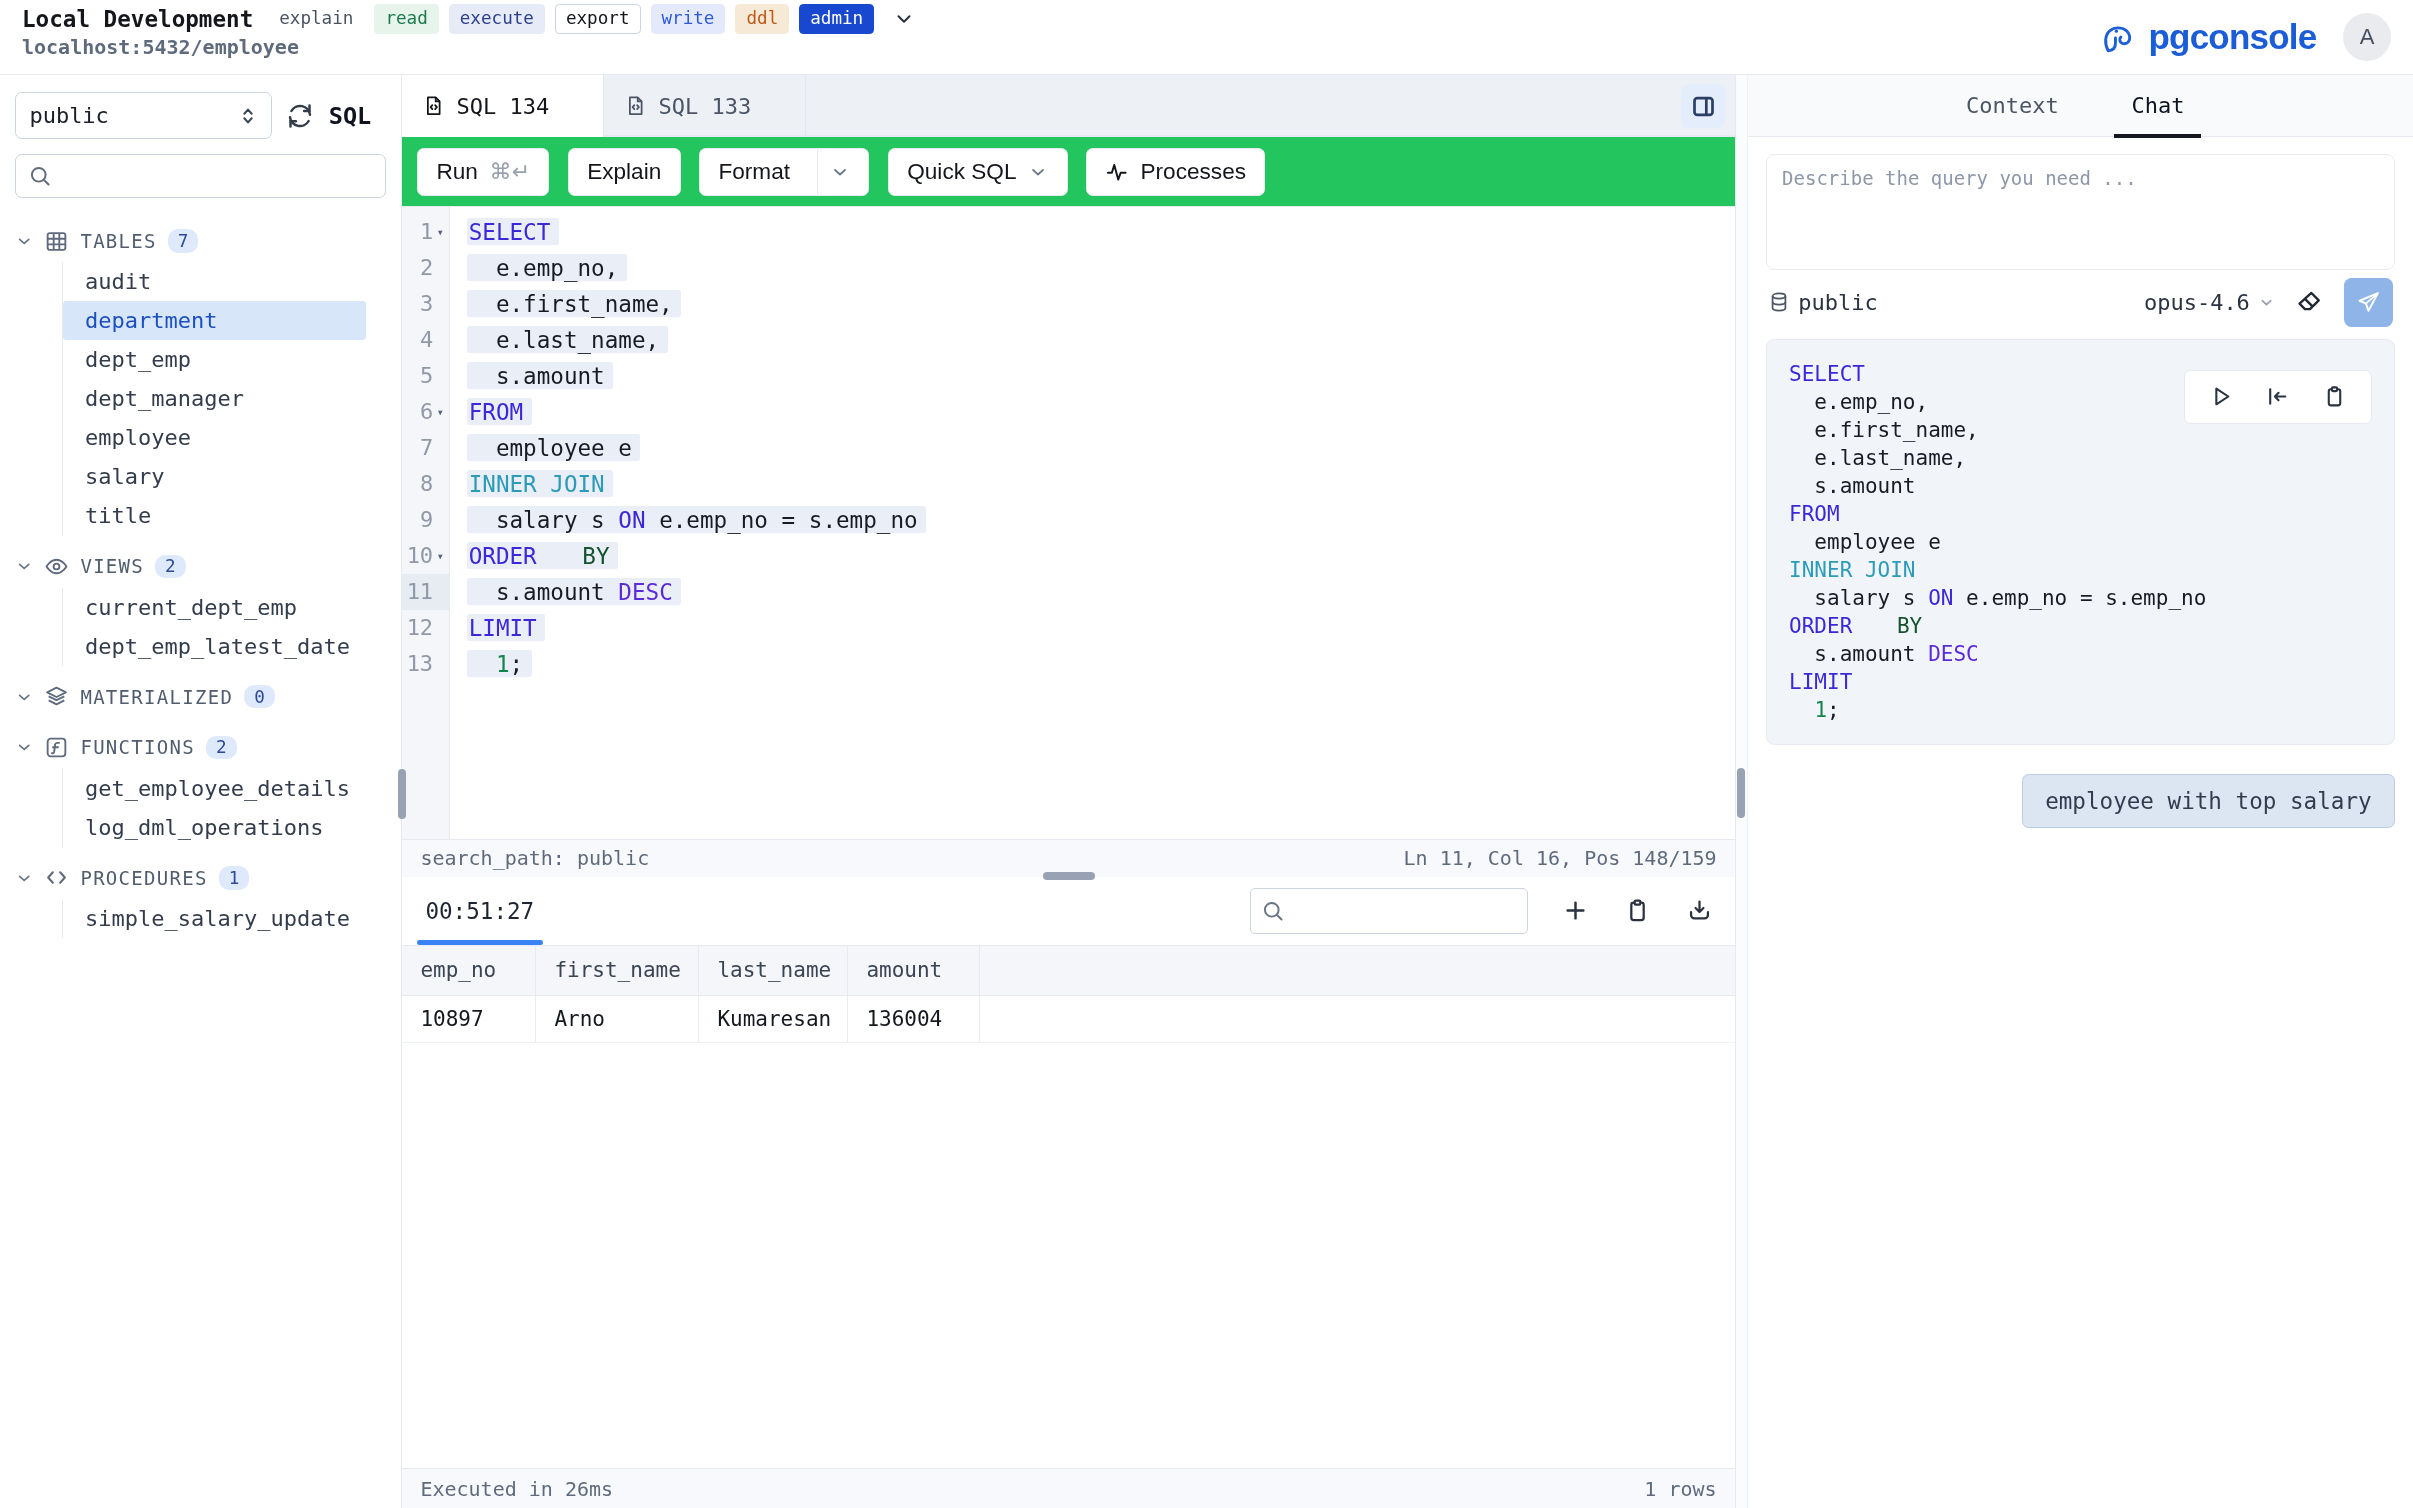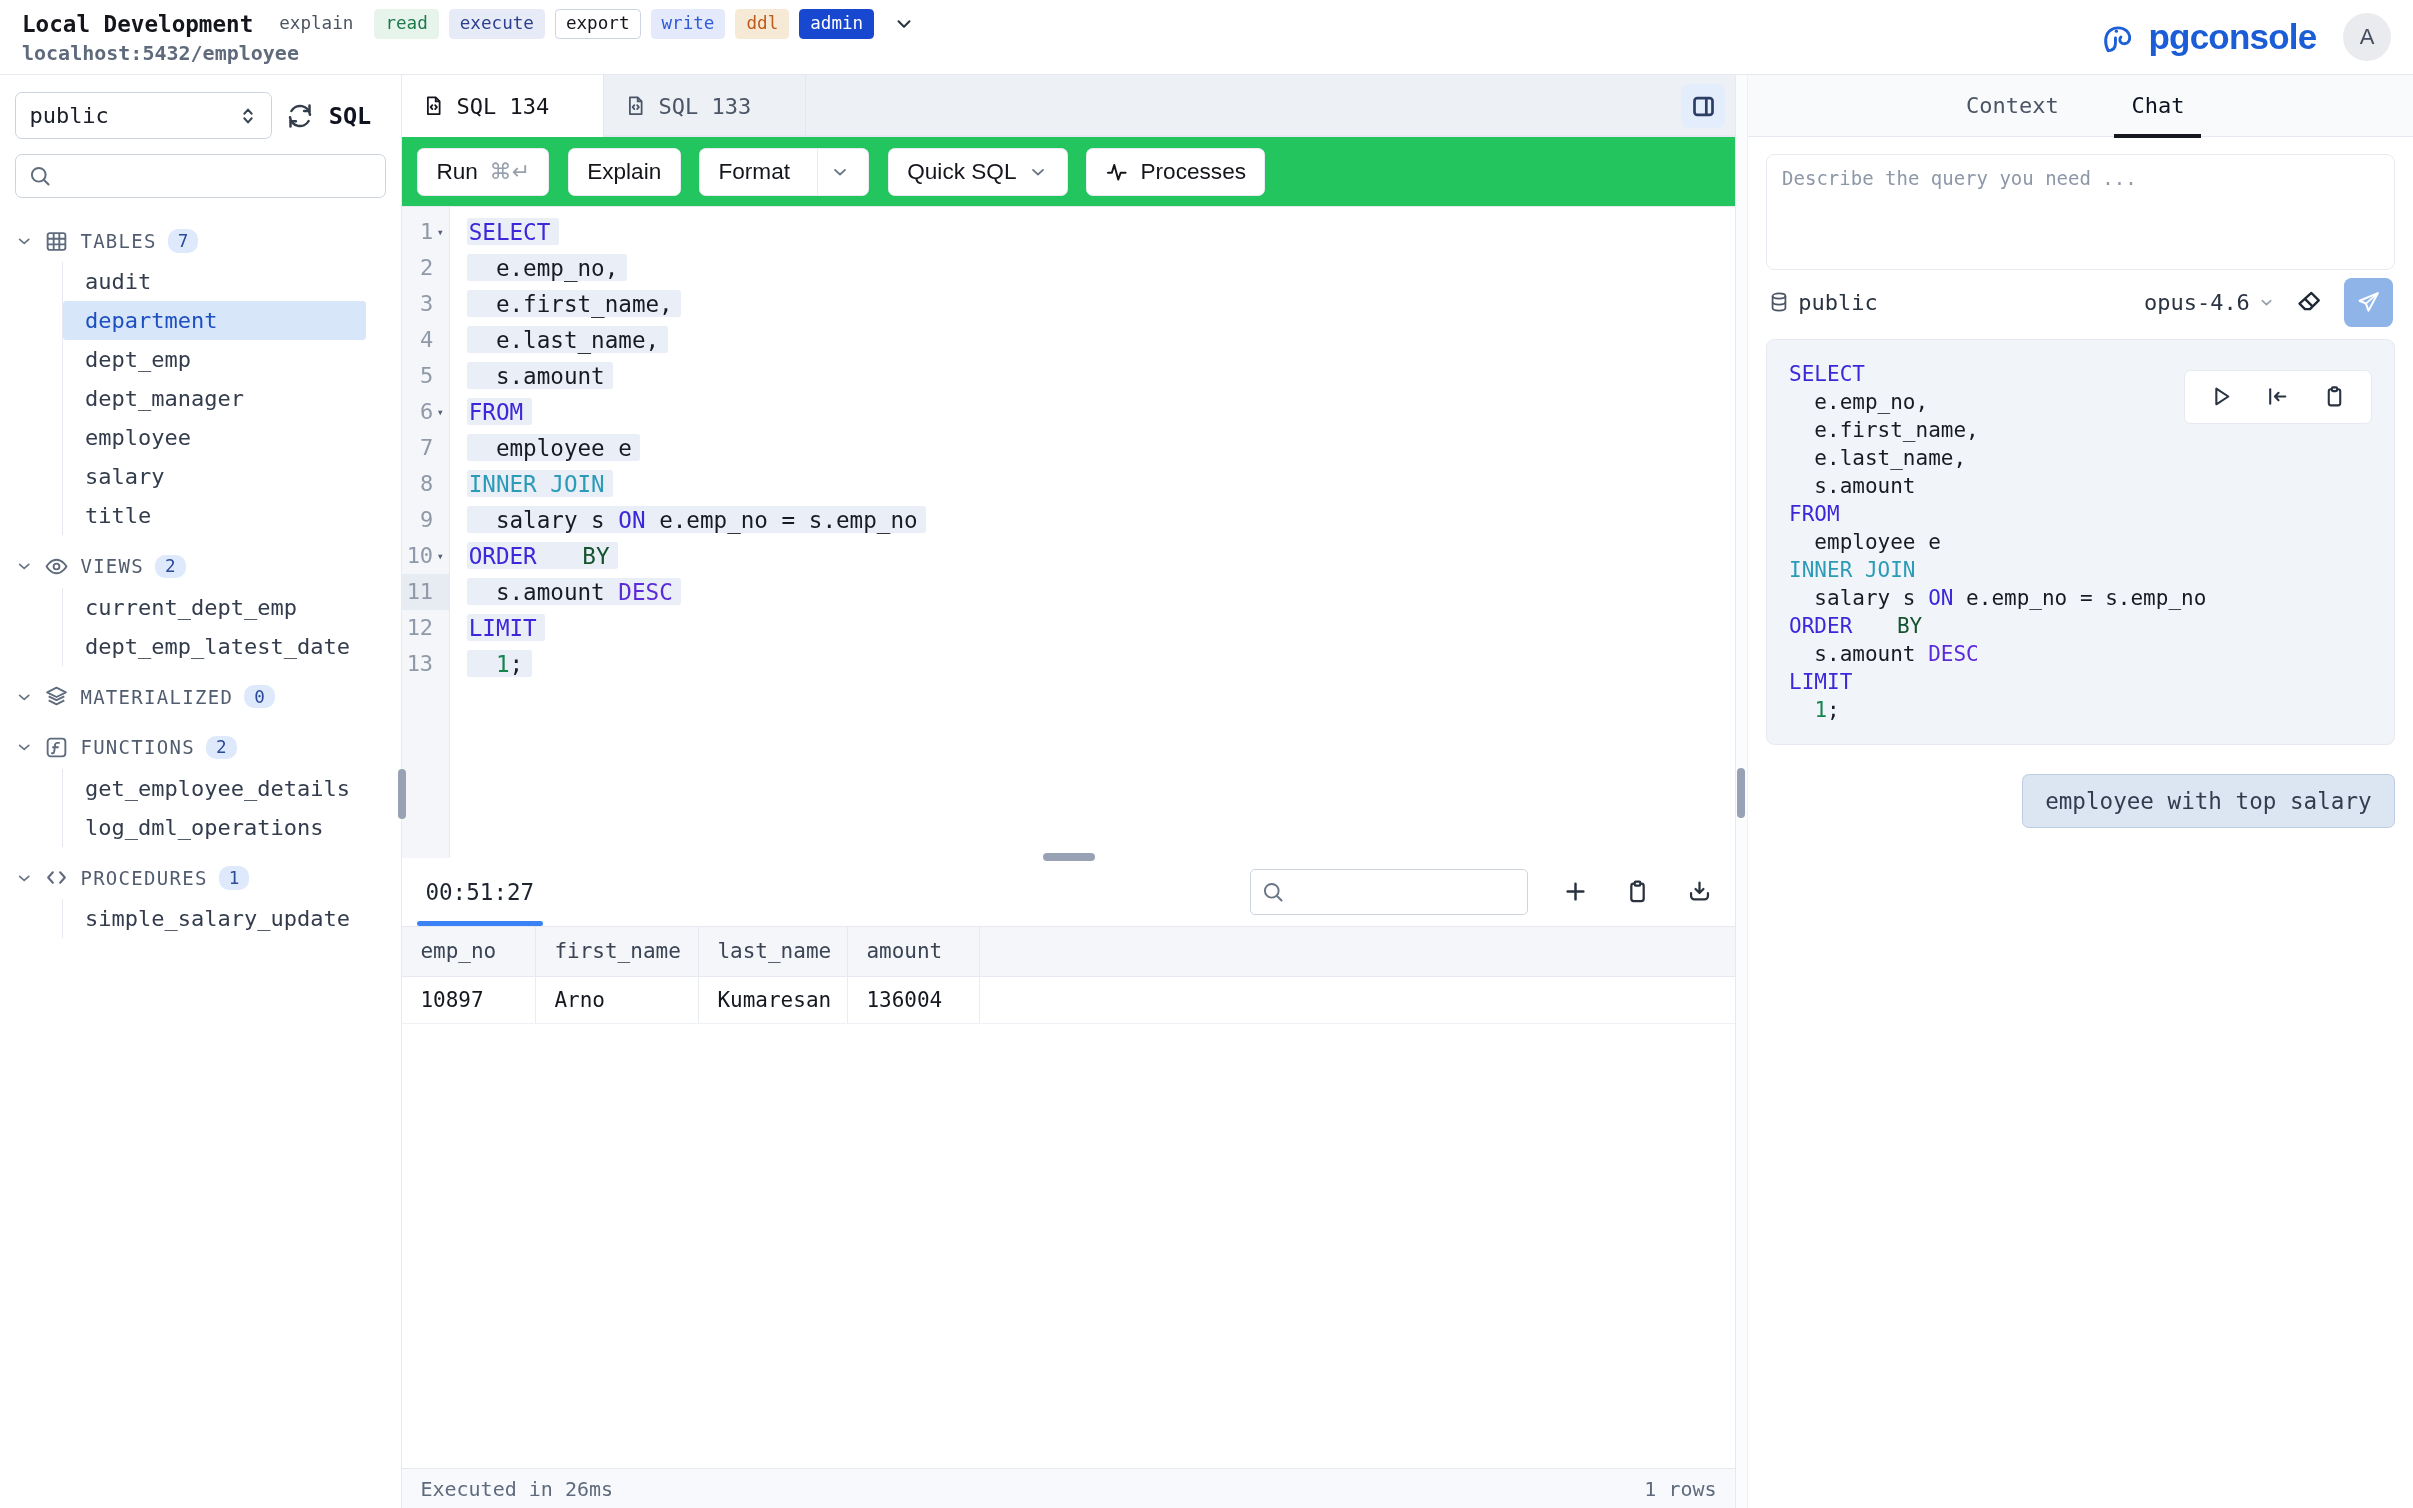--- a/index.html
+++ b/index.html
@@ -2,21 +2,21 @@
 <html style="font-size:13.4px"><head>
 <meta charset="utf-8">
 <style>
   * { box-sizing: border-box; margin: 0; padding: 0; }
   html,body { width:2413px; height:1508px; overflow:hidden; }
   body { font-family:"DejaVu Sans Mono","Liberation Mono",monospace; background:#fff; color:#16181f; }
   svg { display:block; }
   #app { width:2413px; height:1508px; display:flex; flex-direction:column; }
 
   
-  .header { height:75px; border-bottom:1.7px solid #e6eaf0; display:flex; align-items:center; padding:17px 22px; flex:none; }
+  .header { height:75px; border-bottom:1.7px solid #e6eaf0; display:flex; padding:4px 22px; flex:none; }
   .header-left { display:flex; flex-direction:column; gap:1.7px; }
   .title-row { display:flex; align-items:center; gap:15px; }
   .app-title { font-size:22.6px; font-weight:bold; color:#14161c; }
   .badges { display:flex; align-items:center; gap:10px; }
   .badge { font-size:17.6px; padding:4.2px 10px; border-radius:4.2px; line-height:1.1; border:1.7px solid transparent; }
   .acct-chevron { color:#2a323f; margin-left:3.4px; }
   .subtitle { font-size:20px; color:#5f6b7d;font-weight:bold; }
   .header-right { margin-left:auto; display:flex; align-items:center; gap:15px; }
   .logo { display:flex; align-items:center; gap:8.4px; }
   .logo-text { font-family:"Liberation Sans",sans-serif; font-size:35px; font-weight:bold; color:#1b5cd7; letter-spacing:-0.8px; }
@@ -433,20 +433,24 @@
             <div class="code-row"><span class="hl"><span class="tk-pl">  employee e</span></span></div>
             <div class="code-row"><span class="hl"><span class="tk-join">INNER JOIN</span></span></div>
             <div class="code-row"><span class="hl"><span class="tk-pl">  salary s </span><span class="tk-kw">ON</span><span class="tk-pl"> e.emp_no = s.emp_no</span></span></div>
             <div class="code-row"><span class="hl"><span class="tk-kw">ORDER</span><span class="tk-pl"> </span><span class="tk-by">BY</span></span></div>
             <div class="code-row"><span class="hl"><span class="tk-pl">  s.amount </span><span class="tk-desc">DESC</span></span></div>
             <div class="code-row"><span class="hl"><span class="tk-kw">LIMIT</span></span></div>
             <div class="code-row"><span class="hl"><span class="tk-pl">  </span><span class="tk-num">1</span><span class="tk-pl">;</span></span></div>
           </div>
       </div>
 
+      <div class="editor-status">
+        <span>search_path: public</span>
+        <span>Ln 11, Col 16, Pos 148/159</span>
+      </div>
 
       <div class="splitter">
         <div class="drag-pill-h"></div>
       </div>
 
       <div class="results">
         <div class="results-toolbar">
           <div class="time-tab">00:51:27</div>
           <div class="result-search">
             <span>

